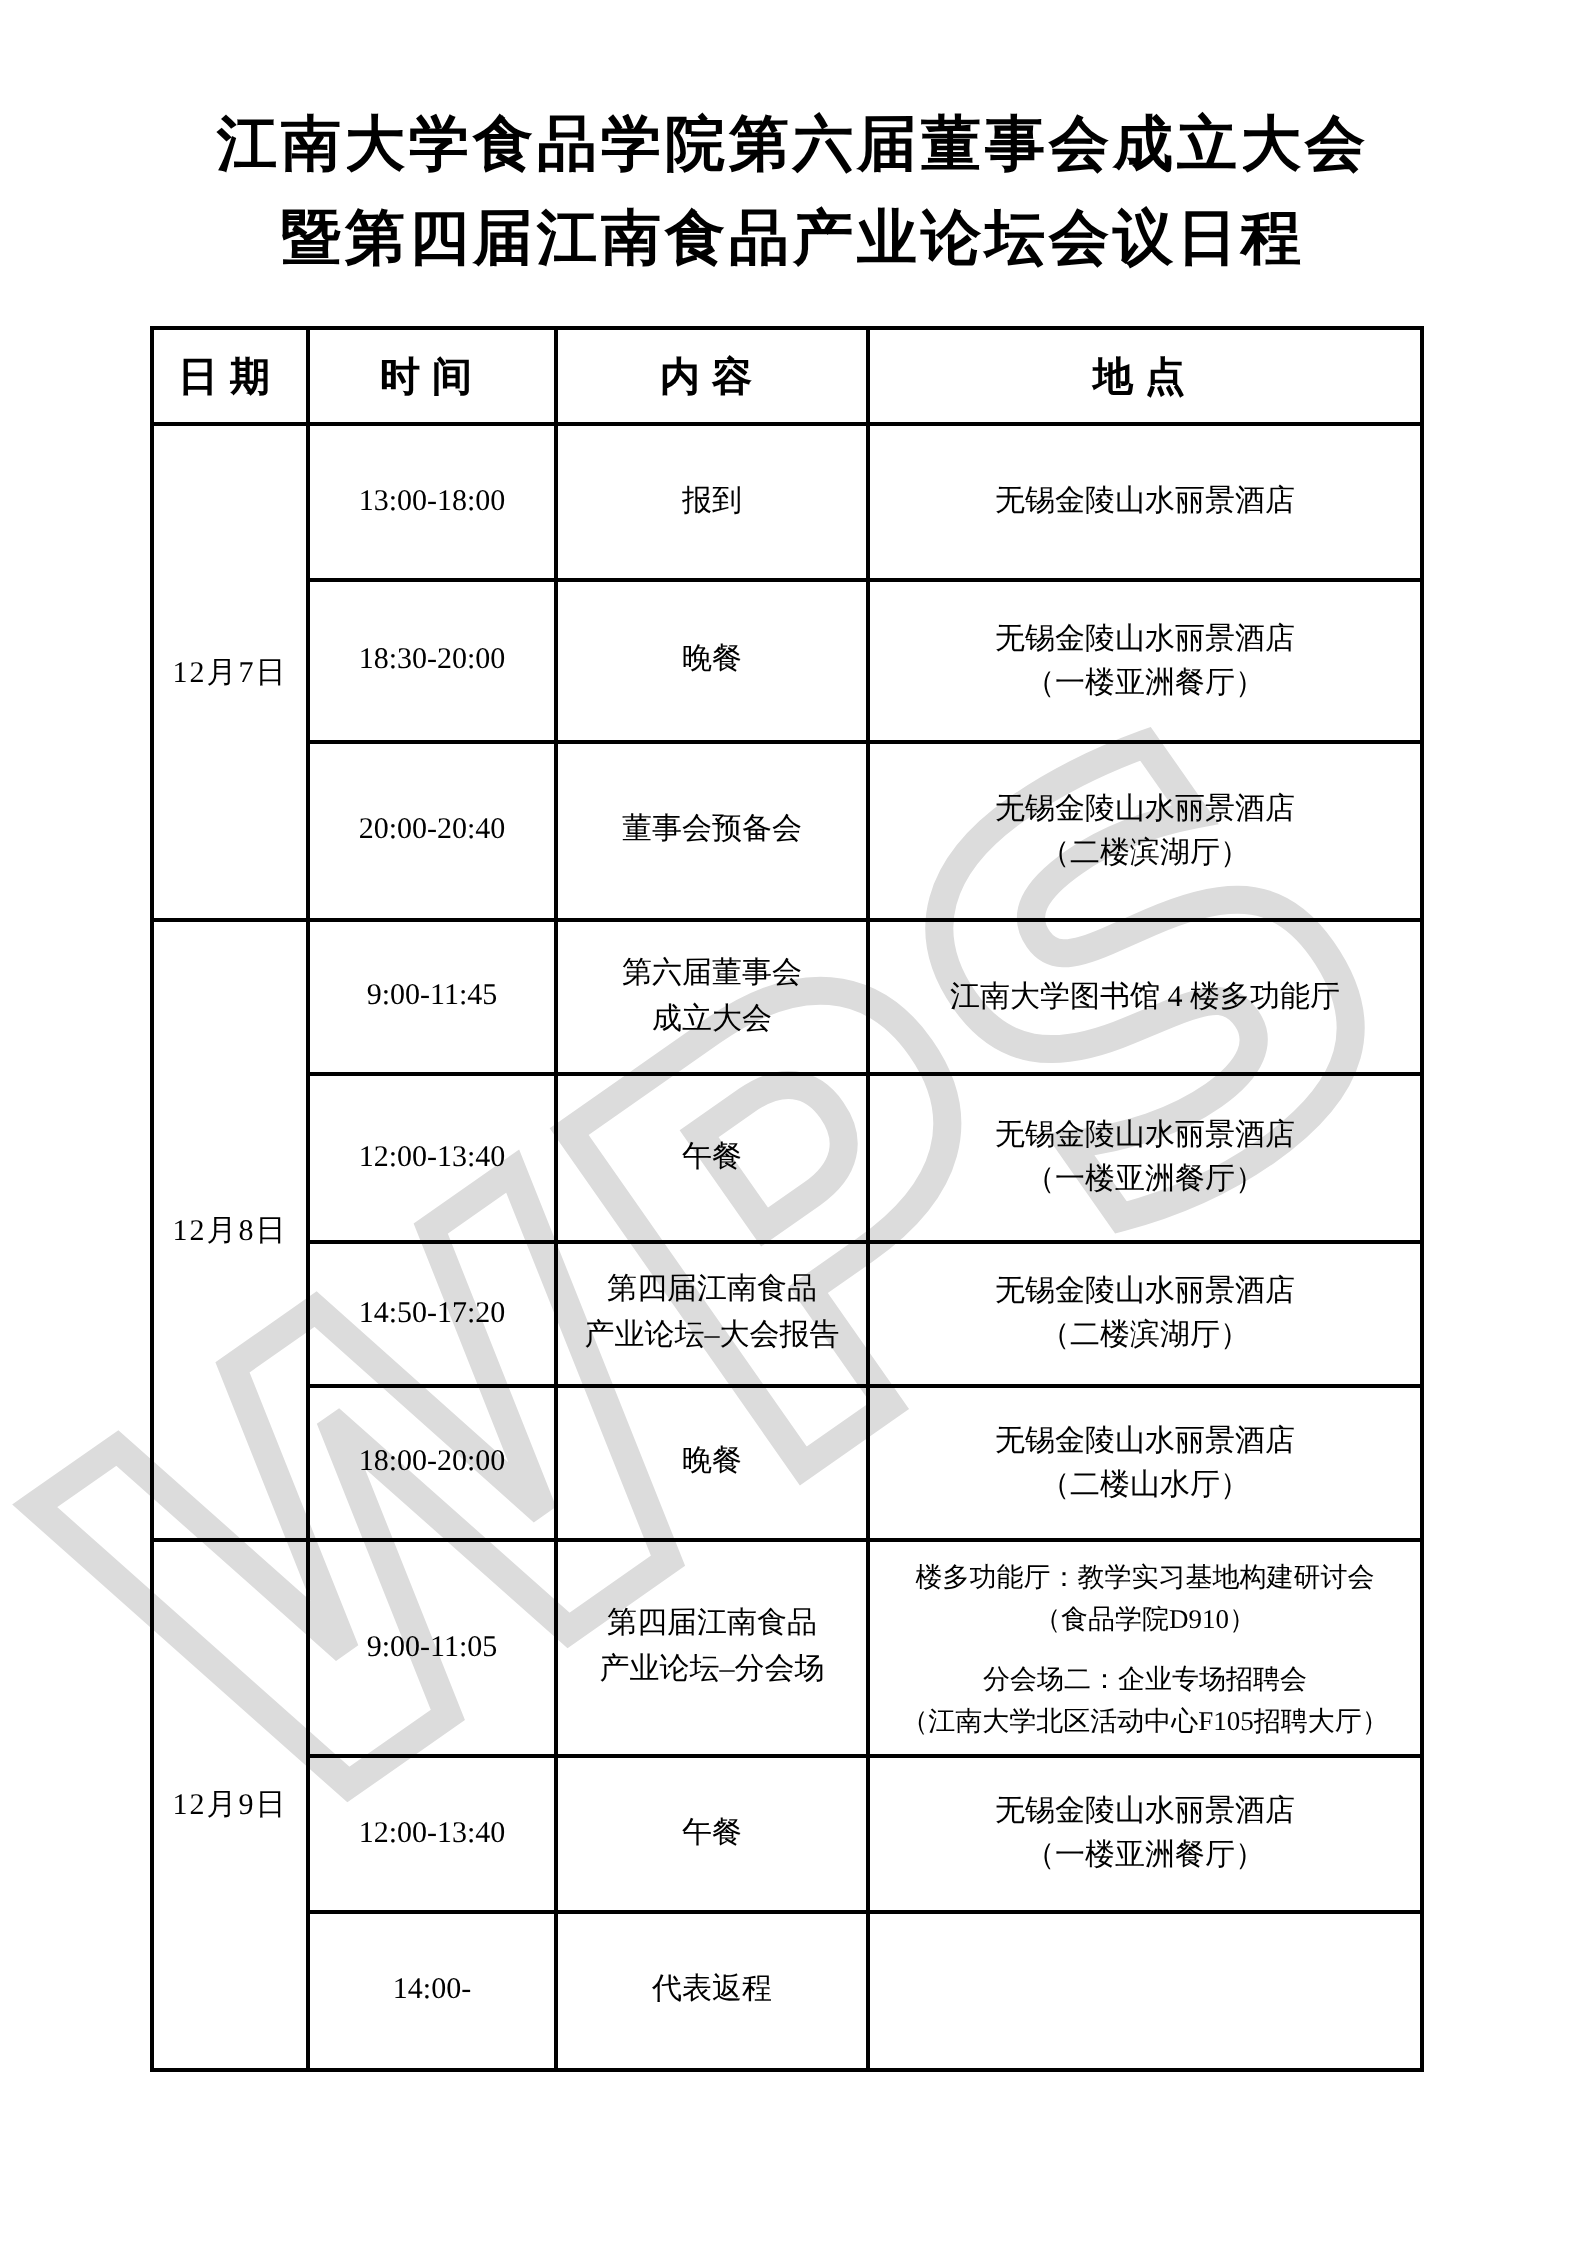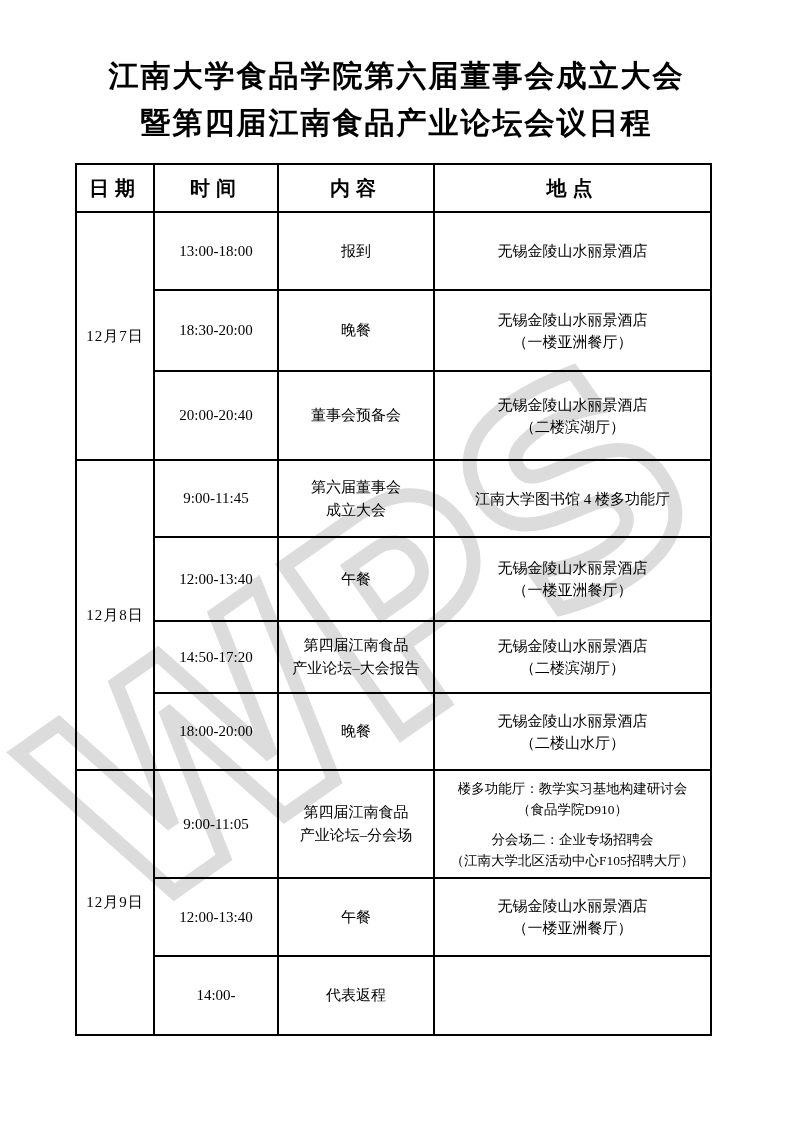--- a/index.html
+++ b/index.html
@@ -14,20 +14,21 @@
   .page { position:absolute; inset:0; }
 
   
   .watermark-svg { position:absolute; left:0; top:0; z-index:0; }
 
   .doc-title {
     position:absolute; top:52px; left:0; width:100%;
     text-align:center; z-index:2;
     font-weight:bold; font-size:30px; line-height:47px;
     letter-spacing:2px;
+    font-family:Liberation Mono, monospace;
   }
 
   table.agenda {
     position:absolute; left:75px; top:163px; width:635px;
     border-collapse:collapse; table-layout:fixed; z-index:1;
   }
   table.agenda th, table.agenda td {
     border:2px solid #000;
     text-align:center; vertical-align:middle;
     padding:2px; background:transparent;

